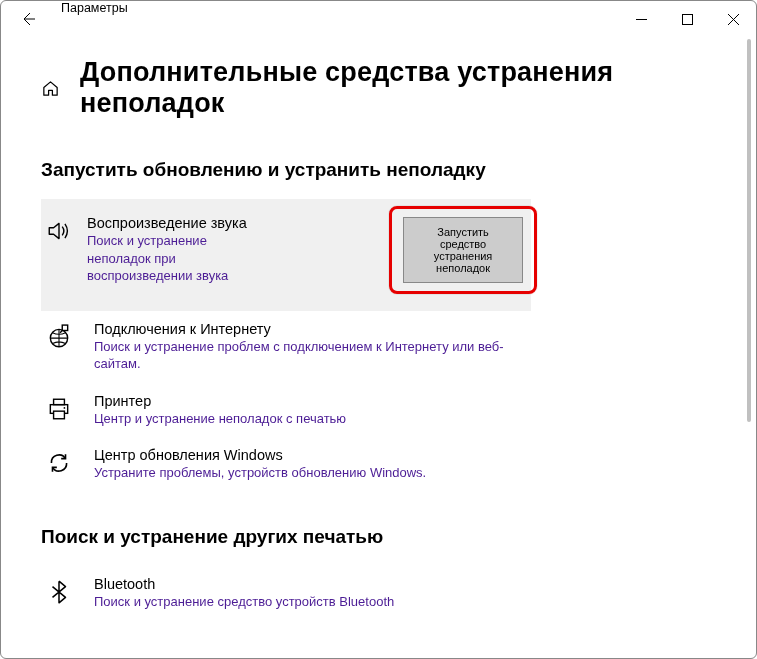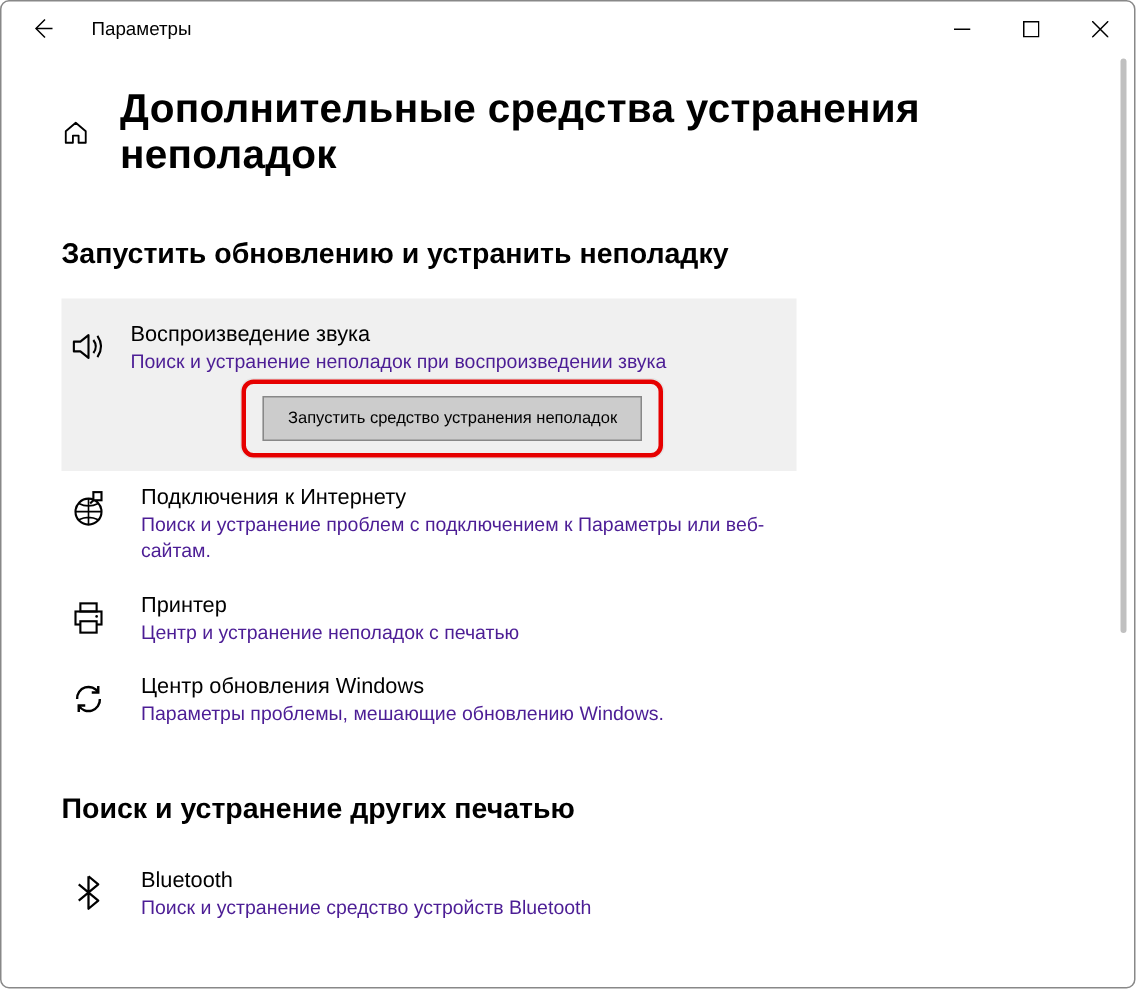--- a/index.html
+++ b/index.html
@@ -18,21 +18,20 @@
     border: 1px solid #888;
     border-radius: 6px;
     background: #fff;
     position: relative;
     display: flex;
     flex-direction: column;
   }
   .titlebar {
     height: 36px;
     display: flex;
-    align-items: center;
     padding: 0 0 0 12px;
   }
   .titlebar .back { width: 30px; display:flex; align-items:center; justify-content:center; cursor:pointer;}
   .titlebar .title { margin-left: 18px; font-size: 12.5px; }
   .titlebar .spacer { flex: 1; }
   .winbtn { width: 46px; height:36px; display:flex; align-items:center; justify-content:center; cursor:pointer;}
   .content {
     flex: 1;
     padding: 20px 40px 0 40px;
     overflow-y: auto;
@@ -57,21 +56,21 @@
   }
   .item {
     display: flex;
     padding: 10px 8px 10px 4px;
     gap: 21px;
     align-items: flex-start;
     max-width: 490px;
   }
   .item.selected {
     background: #f0f0f0;
-    flex-direction: column;
+    flex-direction: row;
     gap:0;
     padding-bottom: 20px;
   }
   .item.selected .row { display:flex; gap:14px; padding:6px 4px 6px 0; width:100%;}
   .item .icon { width: 28px; height:28px; flex:none; display:flex; align-items:center; justify-content:center; margin-top:2px;}
   .item .txt { flex:1; }
   .item .name { font-size: 14.5px; }
   .item .desc { font-size: 13px; color: #4c1d95; line-height: 1.35; margin-top:1px;}
   .runbtn-wrap {
     margin-left: 130px;
@@ -178,21 +177,21 @@
       <div class="icon">
         <svg width="26" height="26" viewBox="0 0 24 24">
           <circle cx="12" cy="13" r="8" stroke="#000" stroke-width="1.3" fill="none"></circle>
           <path d="M4 13 H20 M12 5 V21 M6 8 Q12 11 18 8 M6 18 Q12 15 18 18" stroke="#000" stroke-width="1" fill="none"></path>
           <rect x="15" y="1" width="5" height="5" stroke="#000" stroke-width="1.3" fill="#fff"></rect>
           <path d="M15 6 L13 8" stroke="#000" stroke-width="1.3"></path>
         </svg>
       </div>
       <div class="txt">
         <div class="name">Подключения к Интернету</div>
-        <div class="desc">Поиск и устранение проблем с подключением к Параметры или веб-сайтам.</div>
+        <div class="desc">Поиск и устранение проблем с подключением к Интернету или веб-сайтам.</div>
       </div>
     </div>
 
     <div class="item">
       <div class="icon">
         <svg width="26" height="26" viewBox="0 0 24 24">
           <rect x="7" y="3" width="10" height="5" stroke="#000" stroke-width="1.3" fill="none"></rect>
           <rect x="4" y="8" width="16" height="8" stroke="#000" stroke-width="1.3" fill="none"></rect>
           <rect x="7" y="14" width="10" height="7" stroke="#000" stroke-width="1.3" fill="#fff"></rect>
           <circle cx="17" cy="11" r="0.8" fill="#000"></circle>
@@ -208,21 +207,21 @@
       <div class="icon">
         <svg width="26" height="26" viewBox="0 0 24 24">
           <path d="M5 12 A7 7 0 0 1 18 8" stroke="#000" stroke-width="1.5" fill="none"></path>
           <path d="M19 12 A7 7 0 0 1 6 16" stroke="#000" stroke-width="1.5" fill="none"></path>
           <path d="M18 4 L18 8 L14 8" stroke="#000" stroke-width="1.5" fill="none"></path>
           <path d="M6 20 L6 16 L10 16" stroke="#000" stroke-width="1.5" fill="none"></path>
         </svg>
       </div>
       <div class="txt">
         <div class="name">Центр обновления Windows</div>
-        <div class="desc">Параметры проблемы, мешающие обновлению Windows.</div>
+        <div class="desc">Устраните проблемы, устройств обновлению Windows.</div>
       </div>
     </div>
 
     <div class="section-heading" style="margin-top:34px;">Поиск и устранение других печатью</div>
 
     <div class="item">
       <div class="icon">
         <svg width="26" height="26" viewBox="0 0 24 24">
           <path d="M12 2 L12 22 L18 17 L6 7 M12 2 L18 7 L6 17" stroke="#000" stroke-width="1.4" fill="none" stroke-linejoin="round"></path>
         </svg>

